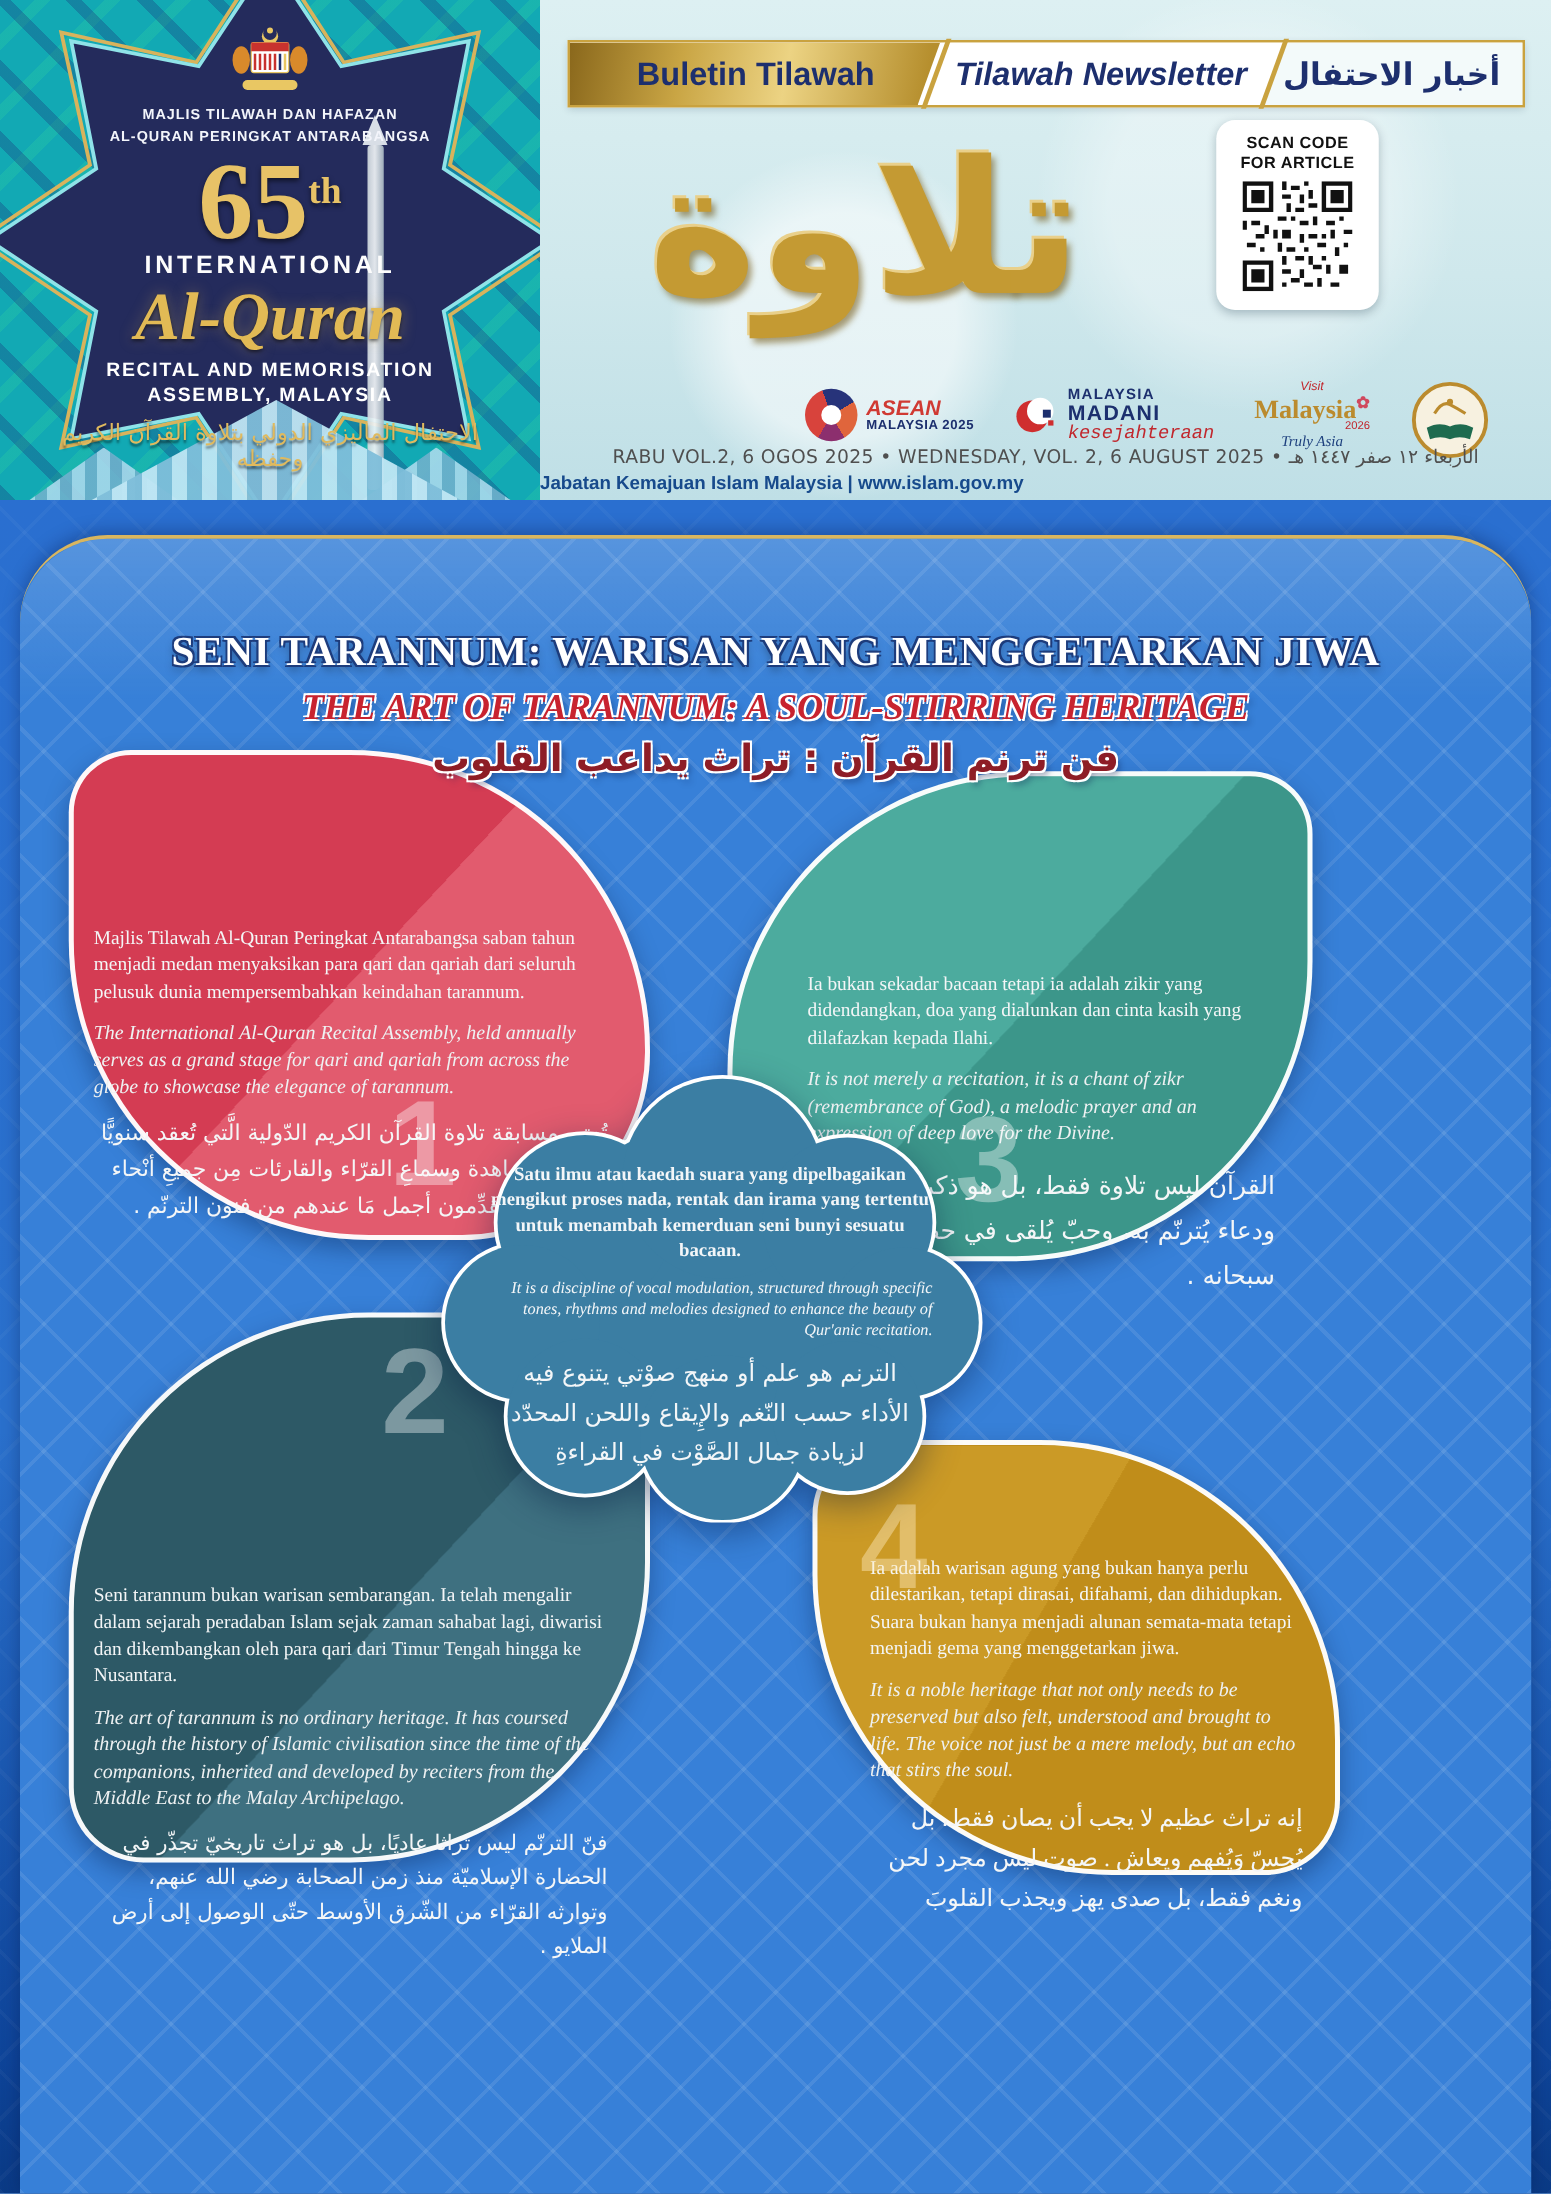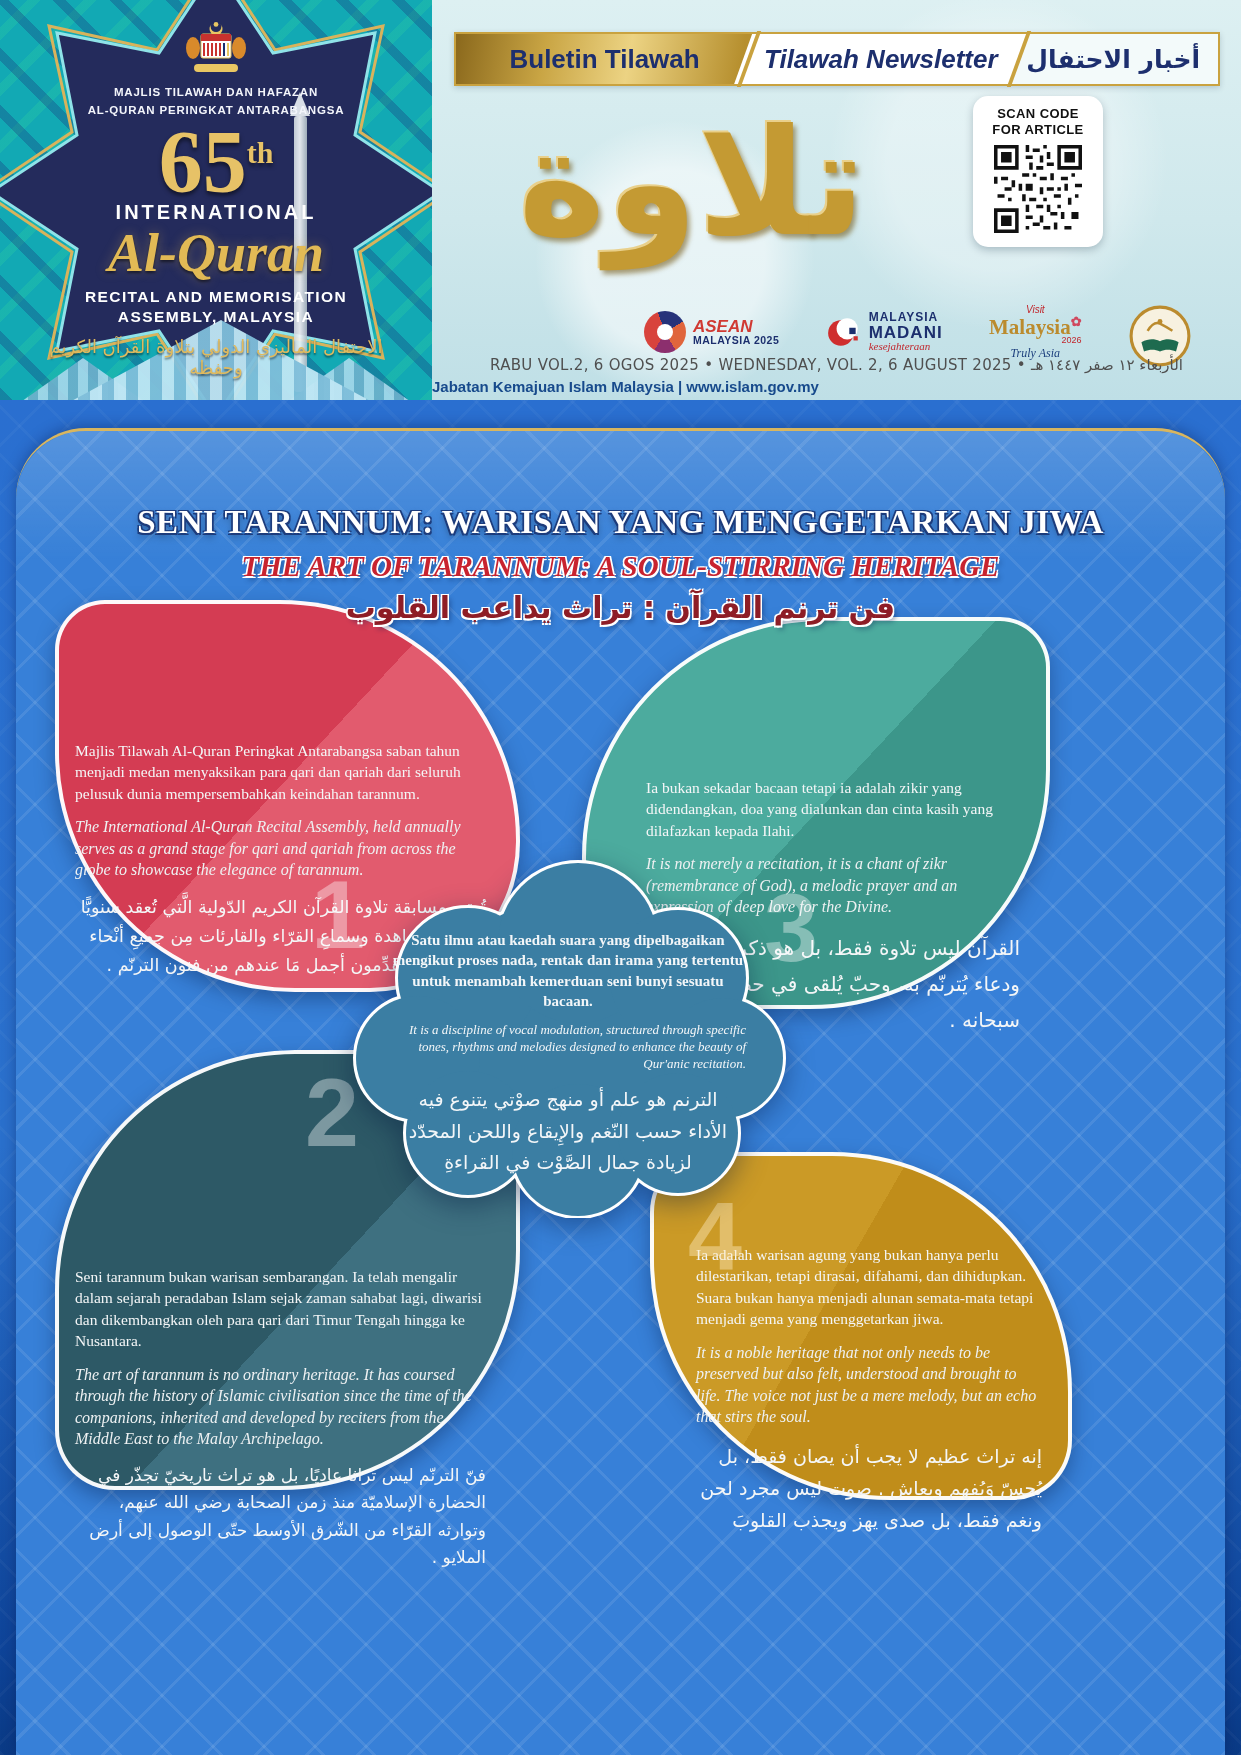--- a/index.html
+++ b/index.html
@@ -74,21 +74,21 @@
   .logo{display:flex;align-items:center;gap:7px;}
   .asean-swirl{width:42px;height:42px;border-radius:50%;
     background:conic-gradient(from 210deg,#d8433c 0 130deg,#27337a 130deg 210deg,#e0653c 210deg 300deg,#8c2f6e 300deg 360deg);
     box-shadow:inset 0 0 0 4px #fff inset;position:relative;}
   .asean-swirl::after{content:"";position:absolute;left:13px;top:13px;width:16px;height:16px;border-radius:50%;background:#fff;}
   .l-col{display:flex;flex-direction:column;line-height:1.05;}
   .asean-t1{color:#d03a33;font-weight:bold;font-style:italic;font-size:17px;}
   .asean-t2{color:#1c2f6e;font-weight:bold;font-size:10.5px;letter-spacing:.5px;}
   .madani-t1{color:#1c2f6e;font-weight:bold;font-size:12px;letter-spacing:1px;}
   .madani-t2{color:#1c2f6e;font-weight:bold;font-size:17px;letter-spacing:1px;}
-  .madani-t3{color:#c1272d;font-style:italic;font-size:11px;font-family:Liberation Serif, serif;}
+  .madani-t3{color:#c1272d;font-style:italic;font-size:15px;font-family:Liberation Mono, monospace;}
   .visit{display:flex;flex-direction:column;align-items:center;line-height:1;}
   .visit-t1{color:#c1272d;font-size:10px;font-style:italic;}
   .visit-t2{color:#bb8b2e;font-size:21px;font-weight:bold;font-family:"Liberation Serif",serif;}
   .visit-t2 .flower{color:#d0485e;font-size:13px;vertical-align:8px;}
   .visit-t3{color:#c1272d;font-size:9px;align-self:flex-end;margin-top:-2px;}
   .visit-t4{color:#1c3f7d;font-size:12px;font-style:italic;font-family:"Liberation Serif",serif;margin-top:2px;}
   .emblem{margin-top:8px;}
 
   .dateline{position:absolute;left:0;right:0;top:356px;text-align:center;font-size:15px;color:#4f4f4f;
     font-family:"DejaVu Sans",sans-serif;letter-spacing:.3px;z-index:3;}
@@ -136,21 +136,21 @@
   .card--teal .ar{font-size:20px;line-height:1.8;}
   .card--teal .num{left:178px;top:258px;}
 
   .card--slate{left:55px;top:650px;width:465px;height:440px;border-radius:240px 60px 240px 60px;
     background:linear-gradient(133deg,#2d5966 0 55%,#3e7080 55% 100%);padding:212px 30px 20px 16px;}
   .card--slate .ar{font-size:17px;line-height:1.62;}
   .card--slate .num{left:246px;top:10px;}
 
   .card--gold{left:650px;top:752px;width:422px;height:348px;border-radius:60px 240px 60px 240px;
     background:linear-gradient(120deg,#cb9a26 0 42%,#c08d1a 42% 100%);padding:88px 26px 18px 42px;}
-  .card--gold .ar{font-size:19px;line-height:1.7;}
+  .card--gold .ar{font-size:19px;line-height:1.7;font-family:Liberation Serif, serif;}
   .card--gold .num{left:34px;top:32px;color:rgba(255,236,190,.45);}
 
   .cloud{position:absolute;left:348px;top:458px;width:440px;height:360px;z-index:6;
     filter:drop-shadow(0 8px 14px rgba(0,20,60,.4));}
   .cloud-text{position:absolute;left:42px;right:42px;top:72px;z-index:7;text-align:center;color:#f3f6f8;}
   .cloud-text .ms{margin:0 0 10px;font-family:"Liberation Serif",serif;font-size:15px;line-height:1.35;font-weight:bold;}
   .cloud-text .en{margin:0 0 6px;font-family:"Liberation Serif",serif;font-style:italic;font-size:13px;line-height:1.32;text-align:right;}
   .cloud-text .ar{margin:12px;font-family:"DejaVu Sans",sans-serif;font-size:19px;line-height:1.65;direction:rtl;text-align:center;}
 </style>
 </head>

